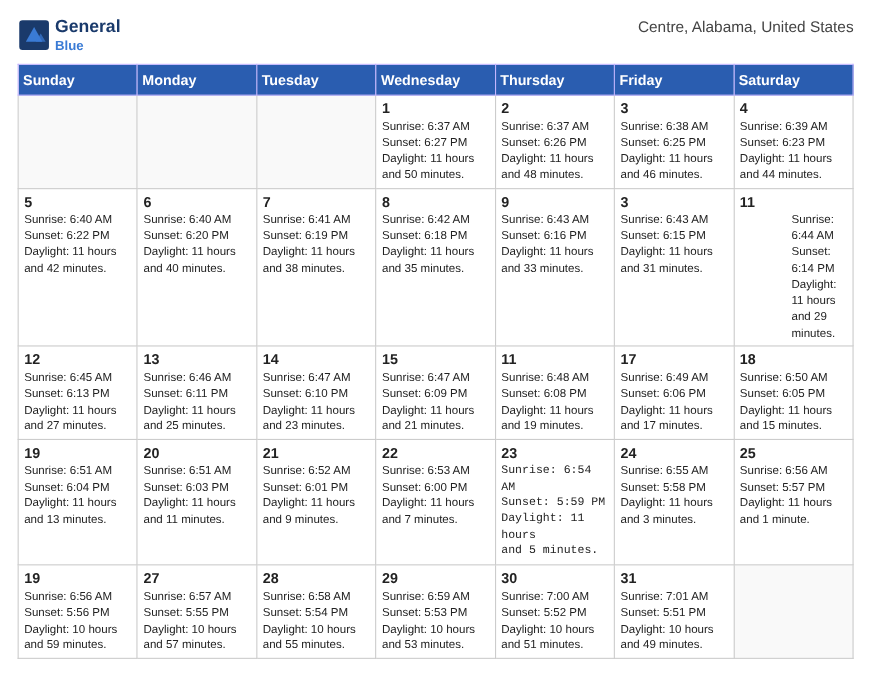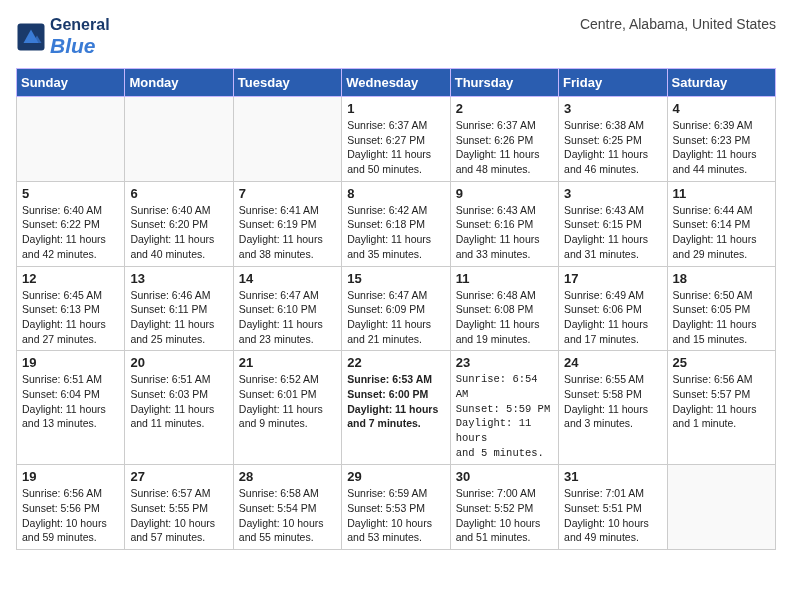--- a/index.html
+++ b/index.html
@@ -85,21 +85,21 @@
 
 <div class="header">
   <div class="logo">
     <svg class="logo-icon" viewBox="0 0 40 40">
       <rect x="2" y="2" width="36" height="36" rx="4" fill="#1a3a6b"></rect>
       <polygon points="10,28 20,10 30,28" fill="#3a7bd5"></polygon>
       <polygon points="22,28 28,18 34,28" fill="#3a7bd5" opacity="0.7"></polygon>
     </svg>
     <div>
       <div style="font-size:16px;font-weight:bold;color:#1a3a6b;">General</div>
-      <div style="font-size:21px;font-weight:bold;color:#3a7bd5;font-style:italic;">Blue</div>
+      <div style="font-size:12px;font-weight:bold;color:#3a7bd5;">Blue</div>
     </div>
   </div>
   <div class="title-block">
     <div class="location">Centre, Alabama, United States</div>
   </div>
 </div>
 
 <table class="calendar">
   <thead>
     <tr>
@@ -184,21 +184,21 @@
         </td>
         <td>
           <div class="day-num">3</div>
           <div class="day-detail" style="white-space: pre-line;">Sunrise: 6:43 AM
 Sunset: 6:15 PM
 Daylight: 11 hours
 and 31 minutes.</div>
         </td>
         <td>
           <div class="day-num">11</div>
-          <div class="day-detail" style="white-space: pre-line;">Sunrise: 6:44 AM
+          <div class="day-detail" style="white-space: pre-line; margin-left: 47px;">Sunrise: 6:44 AM
 Sunset: 6:14 PM
 Daylight: 11 hours
 and 29 minutes.</div>
         </td>
       </tr>
       <tr>
         <td>
           <div class="day-num">12</div>
           <div class="day-detail" style="white-space: pre-line;">Sunrise: 6:45 AM
 Sunset: 6:13 PM
@@ -265,21 +265,21 @@
         </td>
         <td>
           <div class="day-num">21</div>
           <div class="day-detail" style="white-space: pre-line;">Sunrise: 6:52 AM
 Sunset: 6:01 PM
 Daylight: 11 hours
 and 9 minutes.</div>
         </td>
         <td>
           <div class="day-num">22</div>
-          <div class="day-detail" style="white-space: pre-line; font-weight: bold;">Sunrise: 6:53 AM
+          <div class="day-detail" style="white-space: pre-line;">Sunrise: 6:53 AM
 Sunset: 6:00 PM
 Daylight: 11 hours
 and 7 minutes.</div>
         </td>
         <td>
           <div class="day-num">23</div>
           <div class="day-detail" style="white-space: pre-line; font-family: Liberation Mono, monospace;">Sunrise: 6:54 AM
 Sunset: 5:59 PM
 Daylight: 11 hours
 and 5 minutes.</div>

